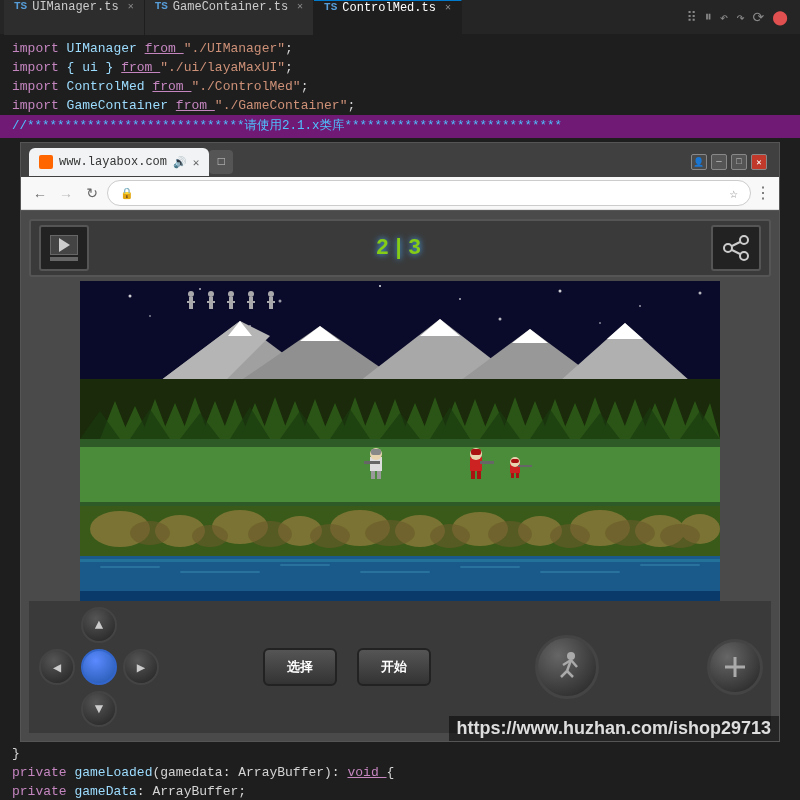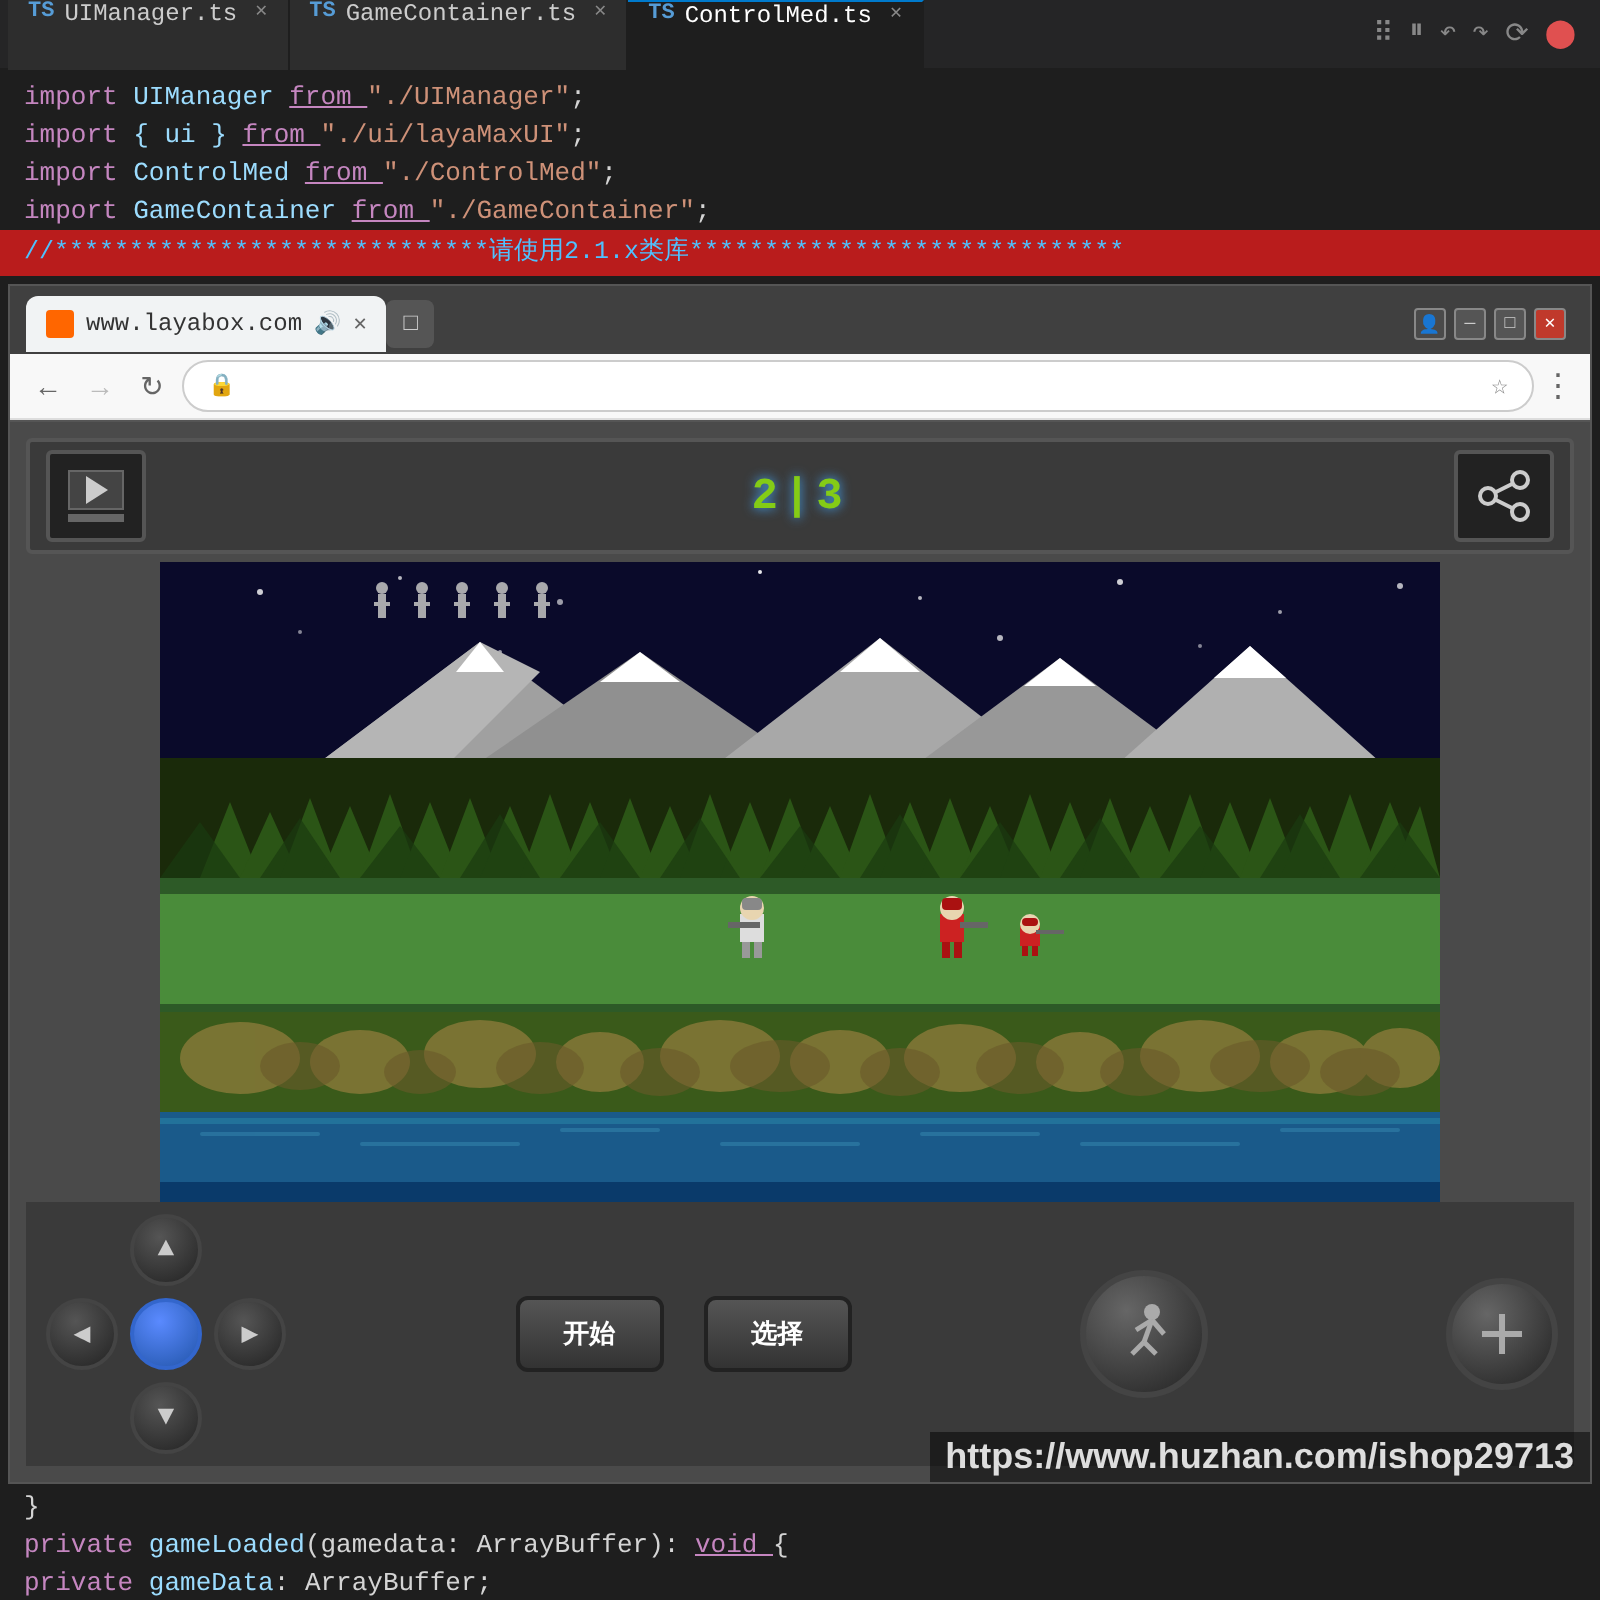--- a/index.html
+++ b/index.html
@@ -71,32 +71,32 @@
       white-space: nowrap;
       overflow: hidden;
     }
     .kw-import { color: #c586c0; }
     .kw-from   { color: #c586c0; text-decoration: underline; }
     .ident     { color: #9cdcfe; }
     .str       { color: #ce9178; }
     .punct     { color: #d4d4d4; }
     .comment-line {
       color: #4fc1ff;
-      background: #b91c1c;
+      background: #701a75;
       font-size: 12.5px;
       padding: 2px 12px;
       white-space: nowrap;
       overflow: hidden;
     }
 
     
     #browser {
       background: #3c3c3c;
       border: 1px solid #555;
-      margin: 0 4px;
+      margin: 0 20px;
       position: relative;
     }
     #browser-chrome {
       background: #404040;
       border-bottom: 1px solid #555;
     }
     .browser-tab {
       display: flex;
       align-items: center;
       background: #f1f3f4;
@@ -630,22 +630,22 @@
 
           <div class="dpad-btn" id="dpad-right">
             <span>▶</span>
           </div>
 
           <div id="dpad-center"></div>
         </div>
 
         <div id="game-buttons-center">
           <div class="game-btn-row">
+            <button class="menu-btn">选择</button>
             <button class="menu-btn">开始</button>
-            <button class="menu-btn">选择</button>
           </div>
         </div>
 
         <div id="action-btn">
           <svg width="36" height="36" viewBox="0 0 36 36">
 
             <circle cx="22" cy="7" r="4" fill="#aaa"></circle>
             <line x1="22" y1="11" x2="18" y2="22" stroke="#aaa" stroke-width="2.5"></line>
             <line x1="18" y1="22" x2="12" y2="28" stroke="#aaa" stroke-width="2.5"></line>
             <line x1="18" y1="22" x2="24" y2="28" stroke="#aaa" stroke-width="2.5"></line>

